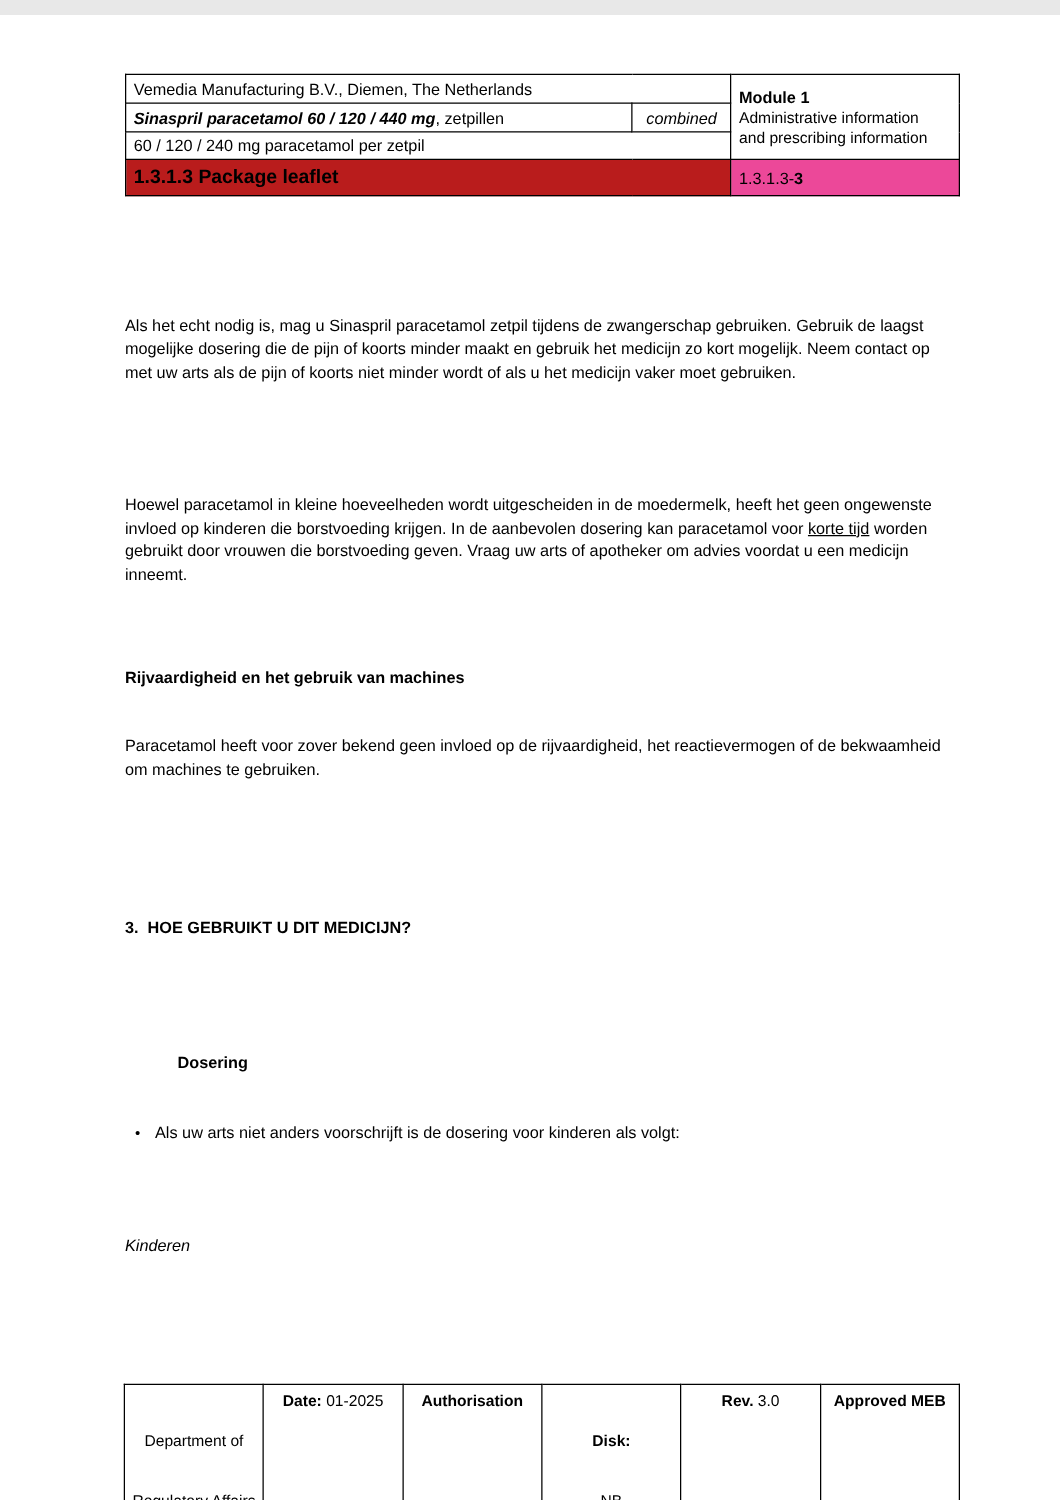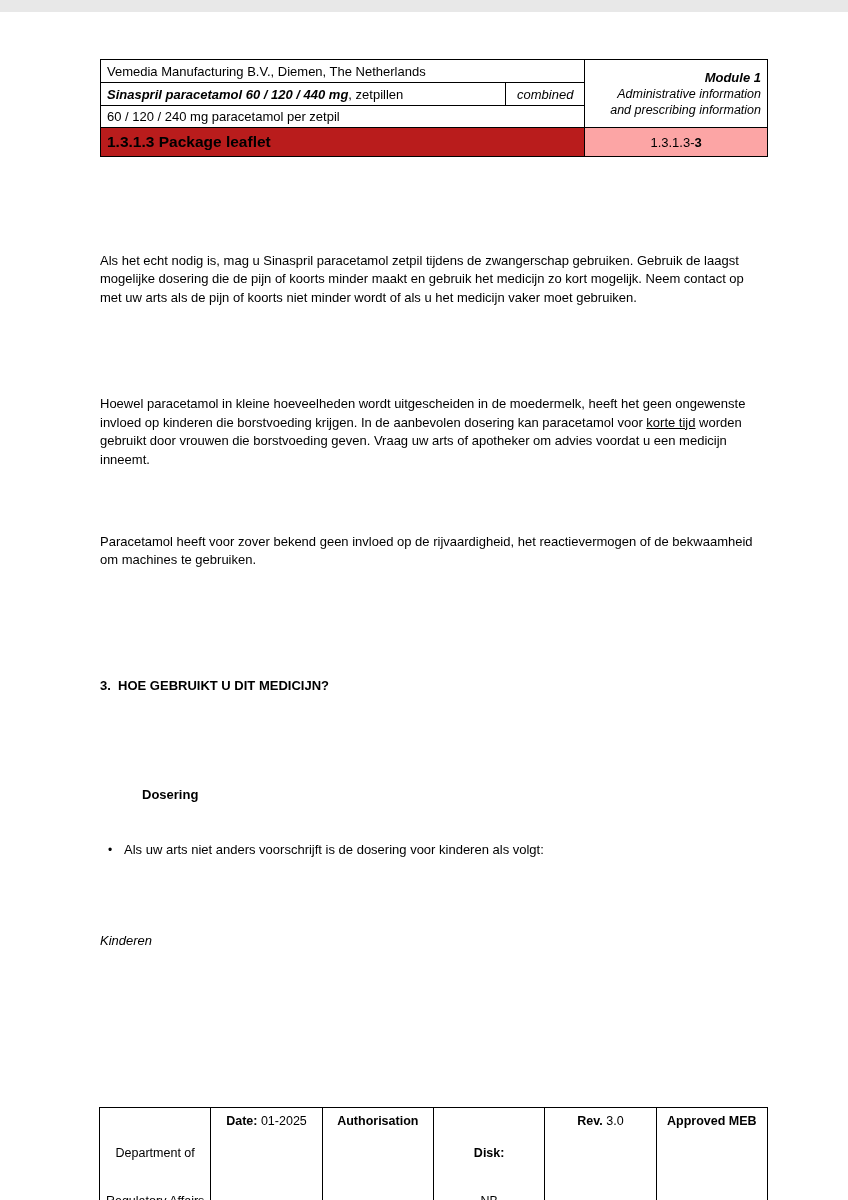--- a/index.html
+++ b/index.html
@@ -14,24 +14,24 @@
 
   
   table.header-table { border-collapse: collapse; width: 668px; }
   table.header-table td { border: 1.5px solid #000; padding: 2px 6px; vertical-align: middle; }
   .ht-cell { font-size: 13px; line-height: 17px; white-space: pre-wrap; }
   .ht-row1 td { height: 23px; }
   .ht-row2 td { height: 23px; }
   .ht-row3 td { height: 21px; }
   .product-name { font-weight: bold; font-style: italic; }
   .ht-combined { text-align: center; font-style: italic; }
-  .ht-module { text-align: right; font-size: 12.5px; line-height: 16px; vertical-align: middle; font-style: italic; }
+  .ht-module { text-align: left; font-size: 12.5px; line-height: 16px; vertical-align: middle; }
   .module-title { font-weight: bold; font-size: 13px; }
   .ht-section { background: #b91c1c; font-weight: bold; font-size: 15.5px; height: 29px; padding: 3px 6px; }
-  .ht-pageref { text-align: center; font-size: 13px; background: #fca5a5; }
+  .ht-pageref { text-align: left; font-size: 13px; background: #ec4899; }
 
   
   .bodytext { margin-top: 39px; line-height: 18.5px; white-space: pre-wrap; }
   .bodytext p { margin: 0 0 14px 0; }
   p.tight { margin-bottom: 8px; }
   .h-bold { font-weight: bold; }
   .underline { text-decoration: underline; }
   .sec-heading { font-weight: bold; margin: 26px 0 16px 0; }
   .after-sec { margin-bottom: 13px; }
   .dosing-head { font-weight: bold; margin-bottom: 0; padding-left: 42px; }
@@ -88,20 +88,21 @@
     </tbody>
       </table>
 
     <div class="bodytext">
 
       <p>Als het echt nodig is, mag u Sinaspril paracetamol zetpil tijdens de zwangerschap gebruiken. Gebruik de laagst mogelijke dosering die de pijn of koorts minder maakt en gebruik het medicijn zo kort mogelijk. Neem contact op met uw arts als de pijn of koorts niet minder wordt of als u het medicijn vaker moet gebruiken.</p>
 
 
       <p class="tight"><span>Hoewel paracetamol in kleine hoeveelheden wordt uitgescheiden in de moedermelk, heeft het geen ongewenste invloed op kinderen die borstvoeding krijgen. In de aanbevolen dosering kan paracetamol voor </span><span class="underline">korte tijd</span><span> worden gebruikt door vrouwen die borstvoeding geven. Vraag uw arts of apotheker om advies voordat u een medicijn inneemt.</span></p>
 
+      <div class="h-bold">Rijvaardigheid en het gebruik van machines</div>
       <p style="margin-bottom:26px">Paracetamol heeft voor zover bekend geen invloed op de rijvaardigheid, het reactievermogen of de bekwaamheid om machines te gebruiken.</p>
 
       <div class="h-bold sec-heading">3.  HOE GEBRUIKT U DIT MEDICIJN?</div>
 
 
       <div class="h-bold dosing-head">Dosering</div>
       <div class="bullet-row single-bullet">
         <span class="bullet-glyph">•</span>
         <span class="bullet-text">Als uw arts niet anders voorschrijft is de dosering voor kinderen als volgt:</span>
       </div>

